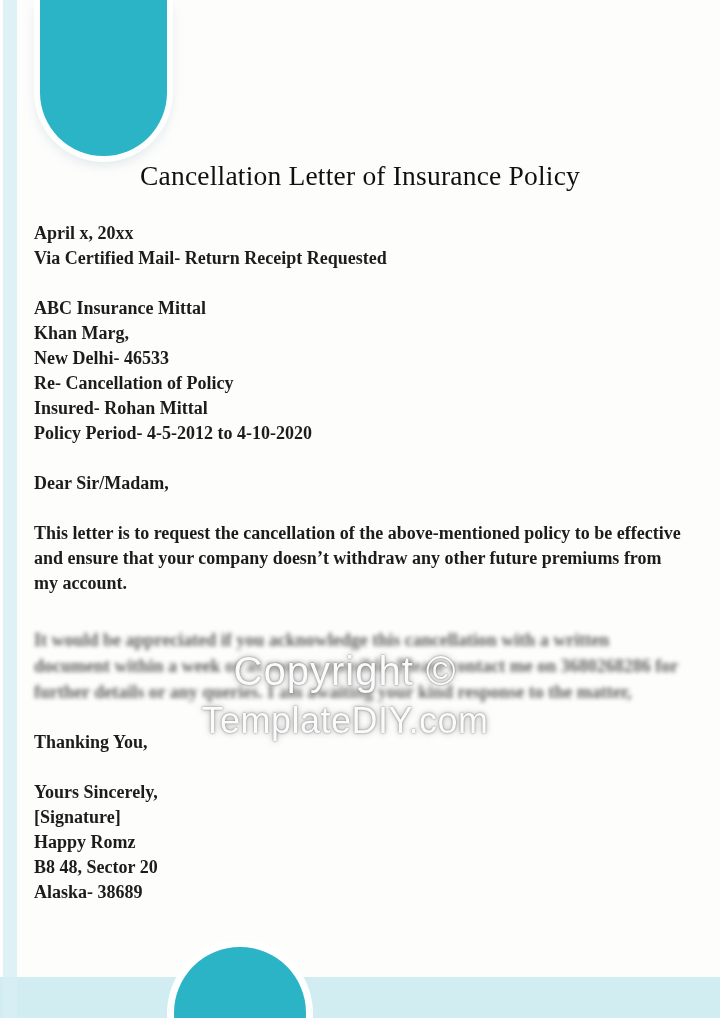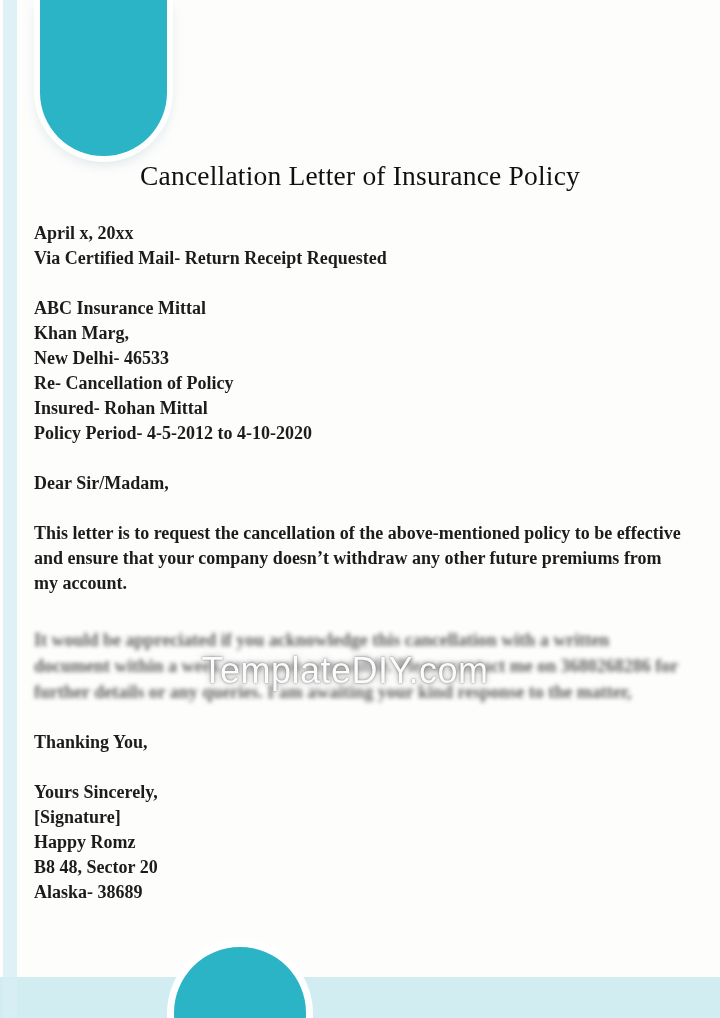--- a/index.html
+++ b/index.html
@@ -120,16 +120,17 @@
     <div class="gap"></div>
 
     <div class="ln">Yours Sincerely,</div>
     <div class="ln">[Signature]</div>
     <div class="ln">Happy Romz</div>
     <div class="ln">B8 48, Sector 20</div>
     <div class="ln">Alaska- 38689</div>
   </div>
 
   <div class="watermark">
+    <div class="wm1">Copyright ©</div>
     <div class="wm2">TemplateDIY.com</div>
   </div>
 
 </div>
 
 </body></html>

